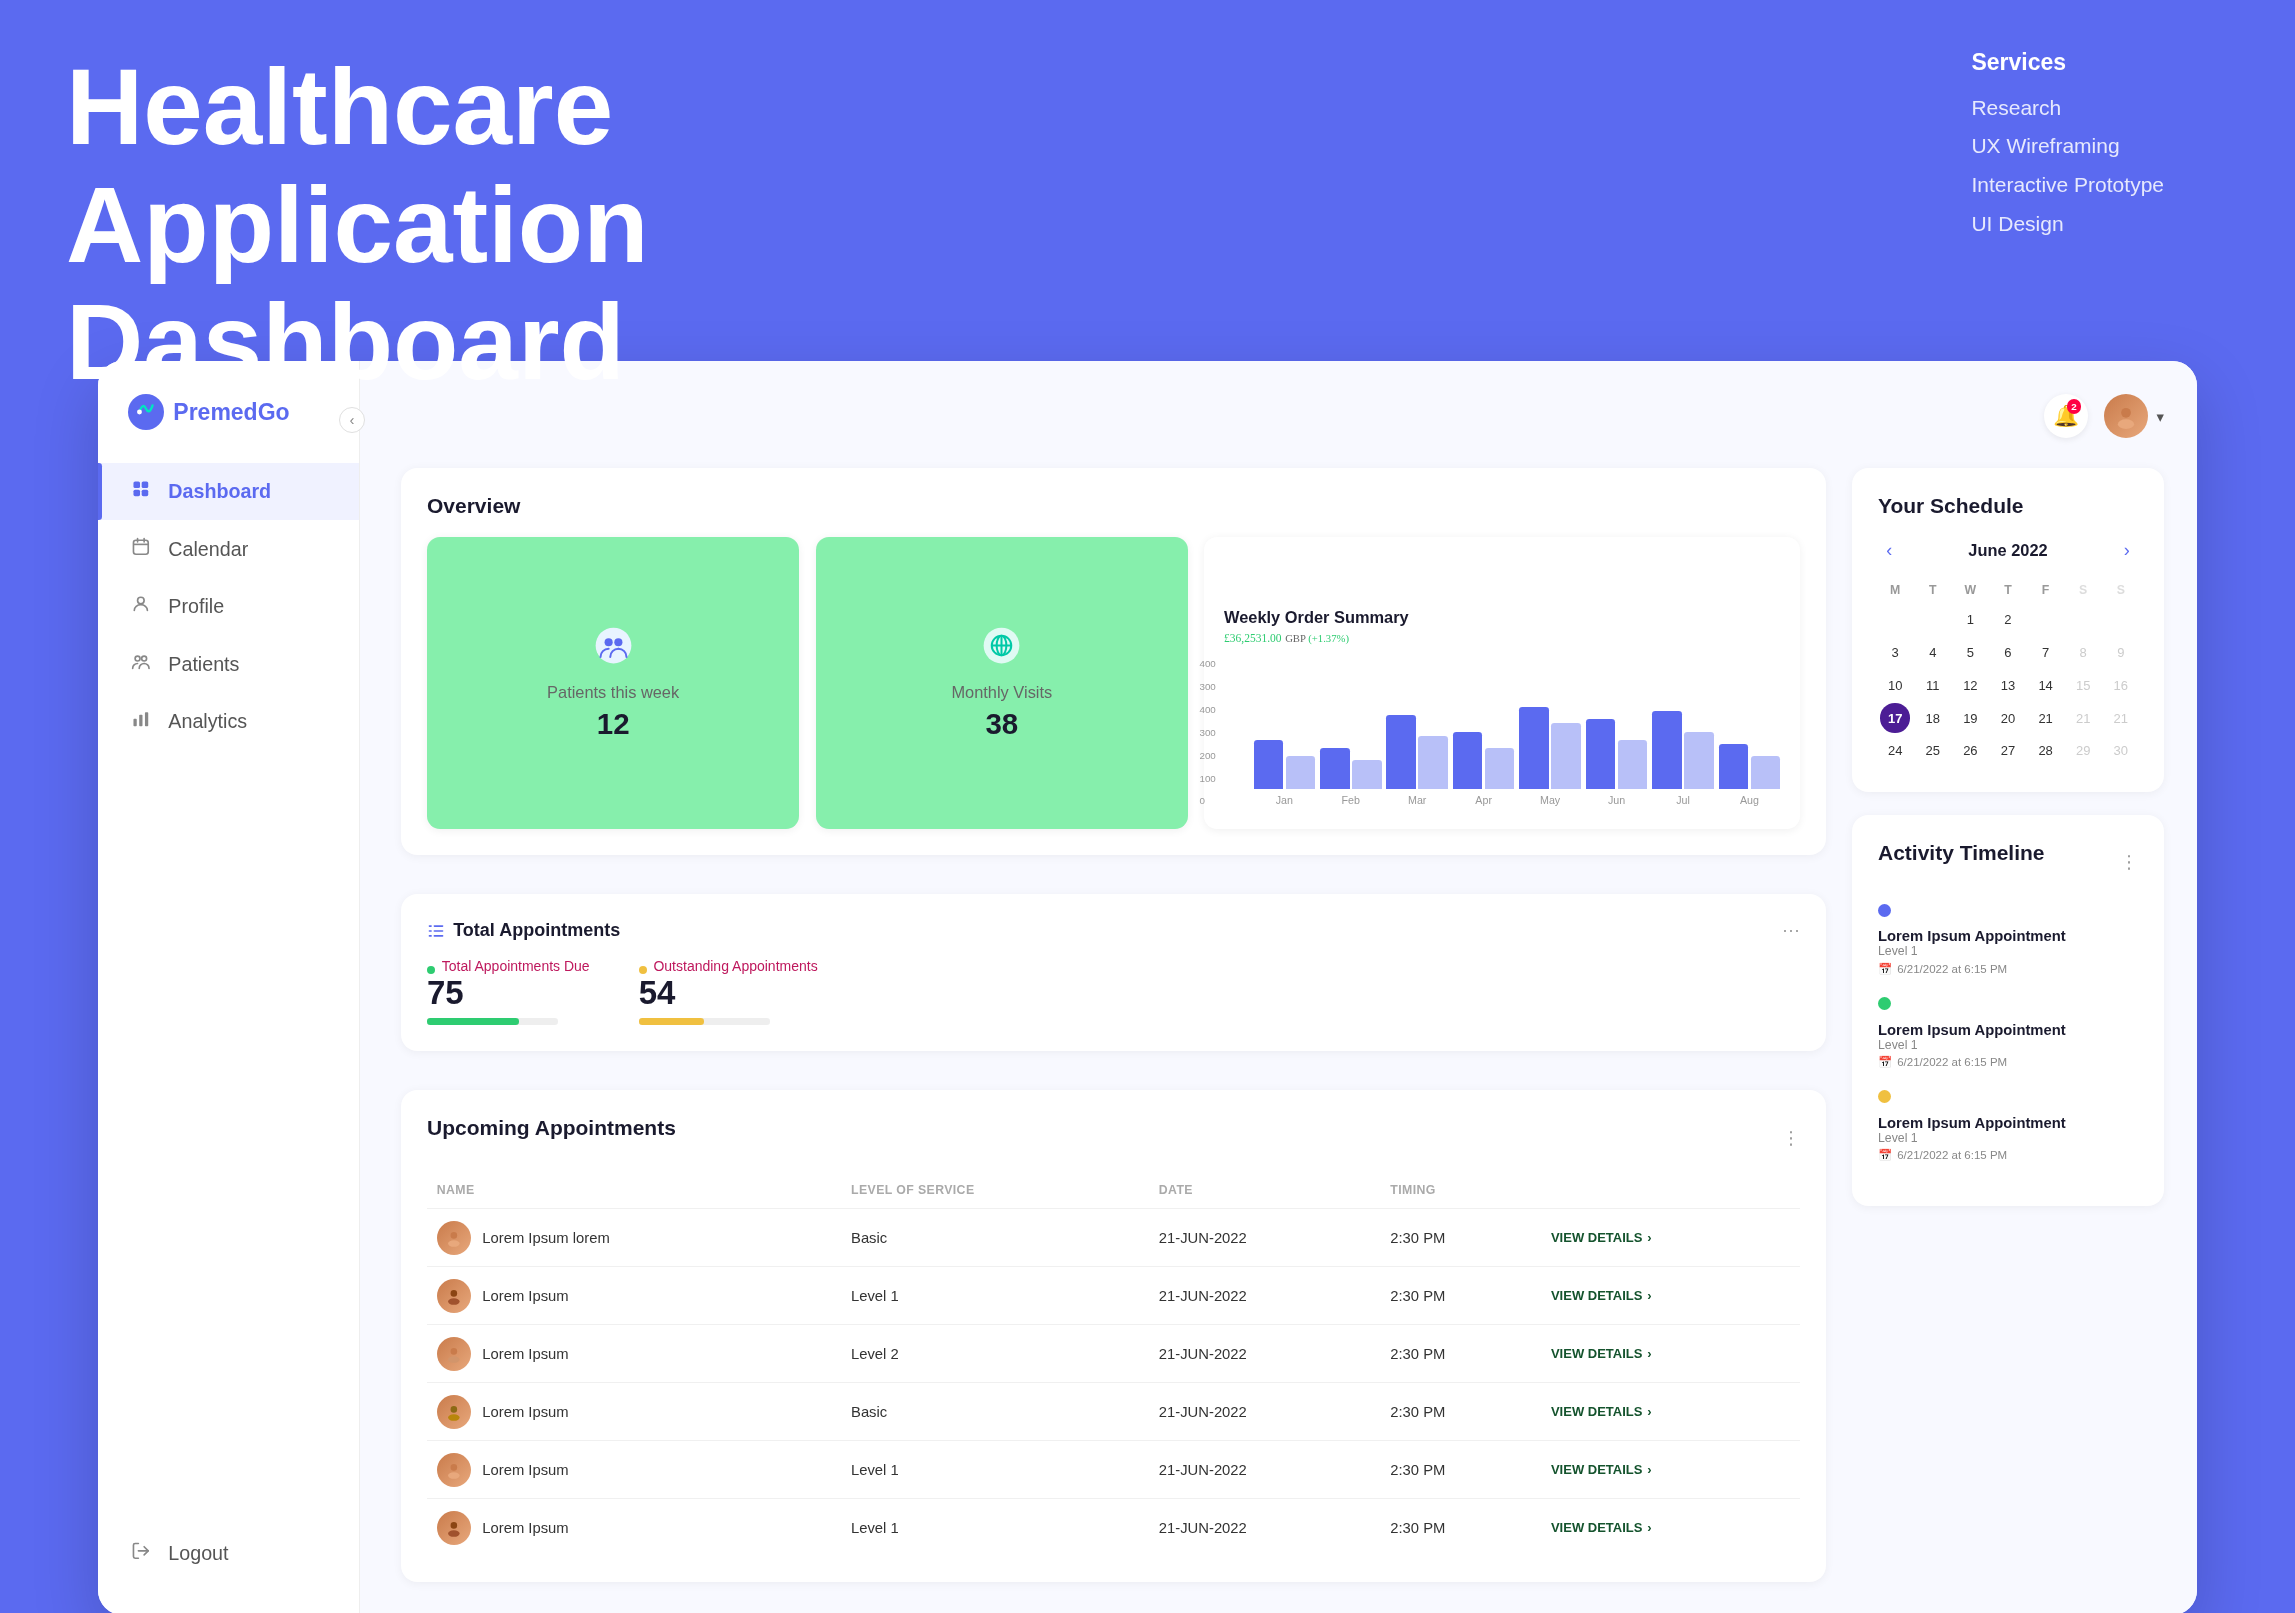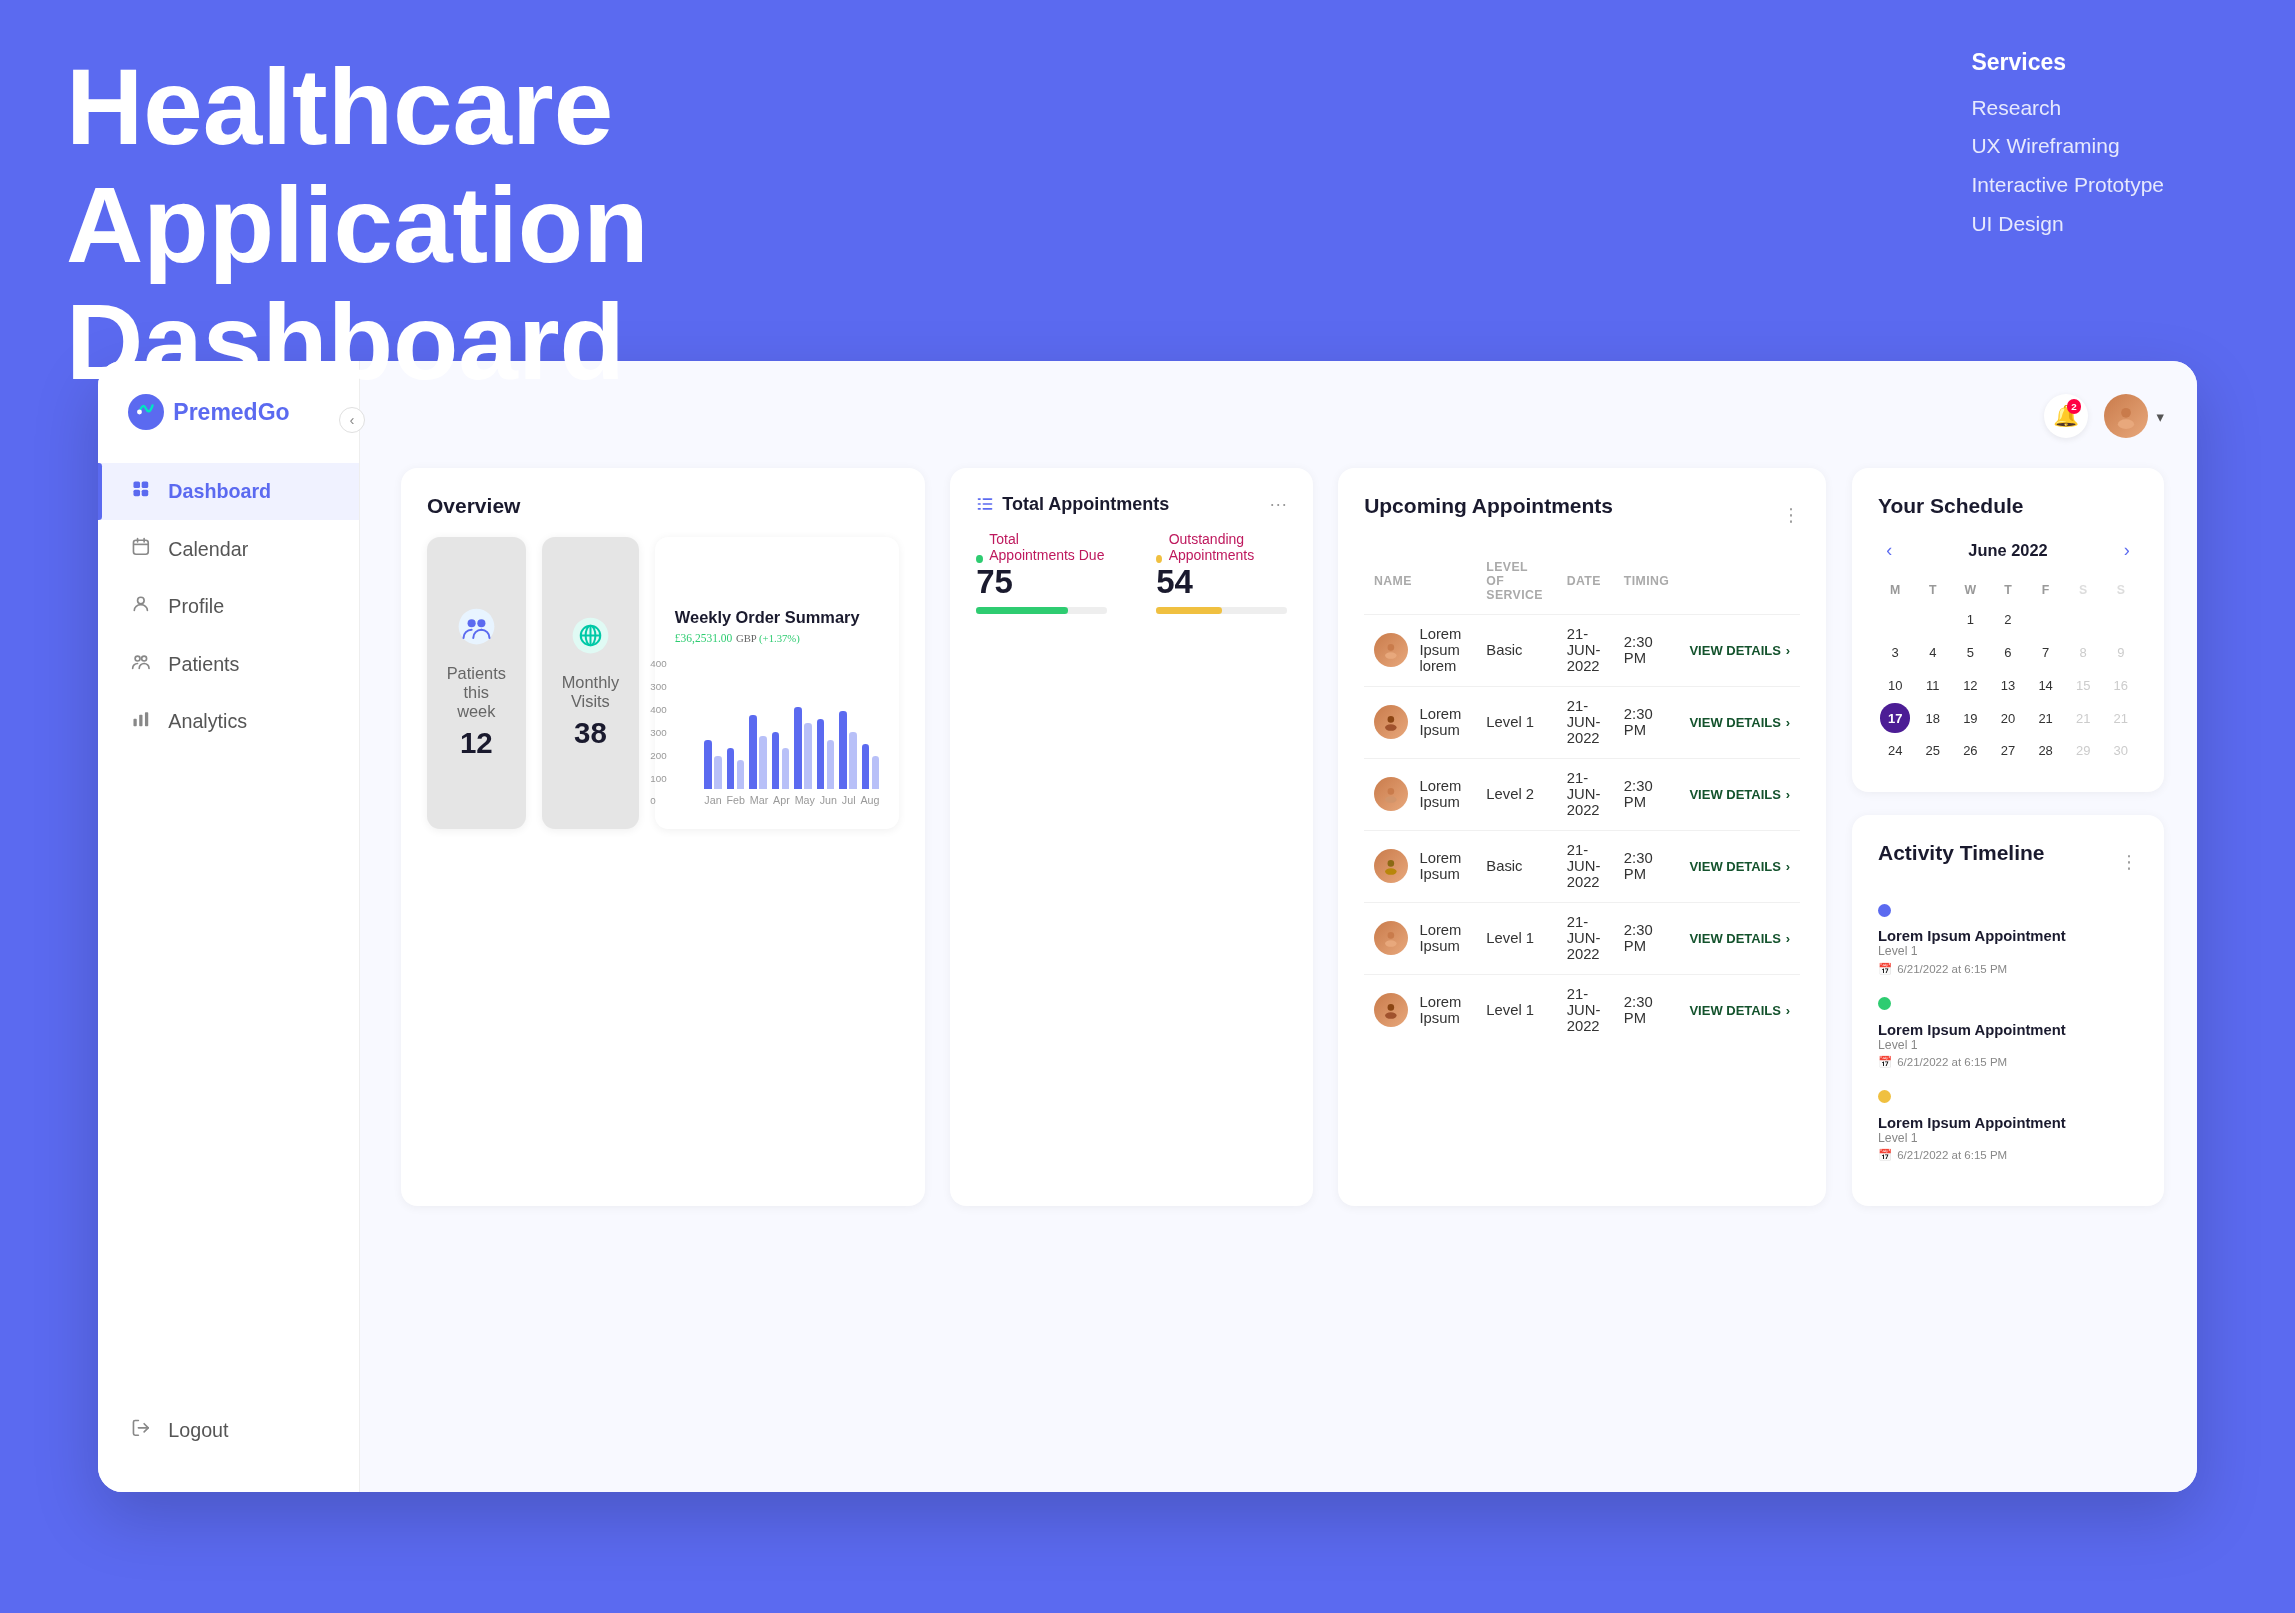--- a/index.html
+++ b/index.html
@@ -196,38 +196,38 @@
       justify-content: center;
       font-size: 21px;
     }
 
     
     .dashboard-grid {
       display: grid;
       grid-template-columns: 1fr 312px;
       gap: 26px;
     }
-    .left-col { display: flex; flex-direction: row; gap: 25px; }
+    .left-col { display: flex; flex-direction: column; gap: 39px; }
     .right-col { display: flex; flex-direction: column; gap: 23px; }
 
     
     .card {
       background: #fff;
       border-radius: 16.4px;
       padding: 26px;
       box-shadow: 0 1.6px 9.8px rgba(0,0,0,0.05);
     }
     .section-title {
       font-size: 21px;
       font-weight: 700;
       color: #1a1a2e;
       margin-bottom: 19.7px;
     }
     .stat-card {
-      background: #e5e5e5;
+      background: #86efac;
       border-radius: 13px;
       padding: 23px 19.7px;
       box-shadow: 0 1.6px 8.2px rgba(0,0,0,0.06);
       display: flex;
       flex-direction: column;
       align-items: center;
       justify-content: center;
       text-align: center;
     }
     .stat-icon {

